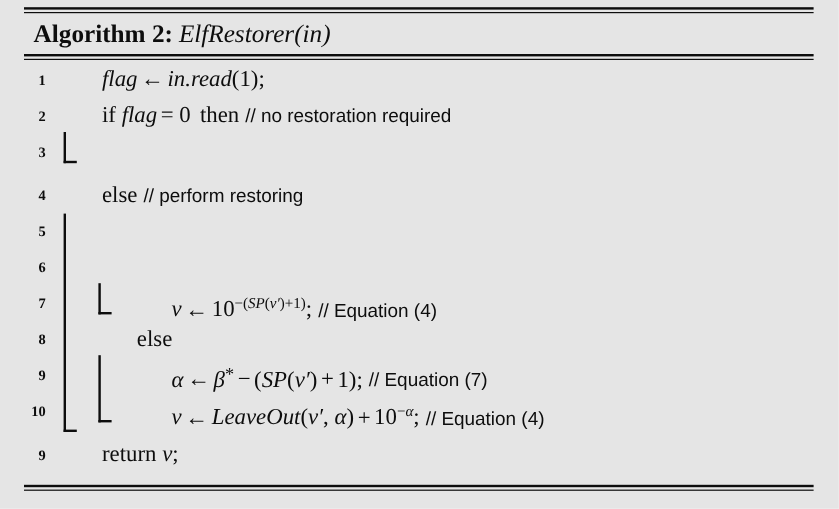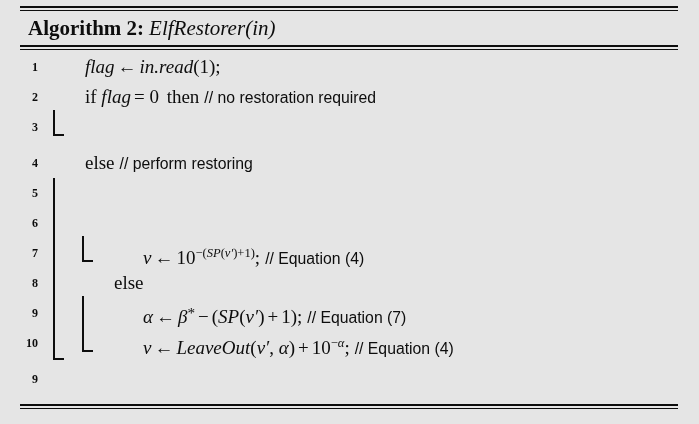--- a/index.html
+++ b/index.html
@@ -190,20 +190,21 @@
       <span class="line-code ind2"><span class="it">α</span><span class="arrow">←</span><span class="it">β</span><span class="star rm">*</span><span class="op">−</span>(<span class="it">SP</span>(<span class="it">v</span><span class="it">′</span>)<span class="op">+</span><span class="rm">1</span>)<span class="semi">;</span><span class="cmt">// Equation (7)</span></span>
     </div>
 
     <div class="algo-line">
       <span class="line-no">10</span>
       <span class="line-code ind2"><span class="it">v</span><span class="arrow">←</span><span class="it">LeaveOut</span>(<span class="it">v</span><span class="it">′</span><span class="rm">,</span>&nbsp;<span class="it">α</span>)<span class="op">+</span><span class="rm">10</span><span class="sup"><span>−</span><span class="it">α</span></span><span class="semi">;</span><span class="cmt">// Equation (4)</span></span>
     </div>
 
     <div class="algo-line gap-before">
       <span class="line-no">9</span>
+      <span class="line-code ind0"><span class="bf rm">return</span>&nbsp;<span class="it">v</span><span class="semi">;</span></span>
     </div>
 
   </div>
 
   <div class="rule rule-bottom"></div>
   <div class="rule rule-bottom-thin"></div>
 
 </div>
 
 </body></html>

